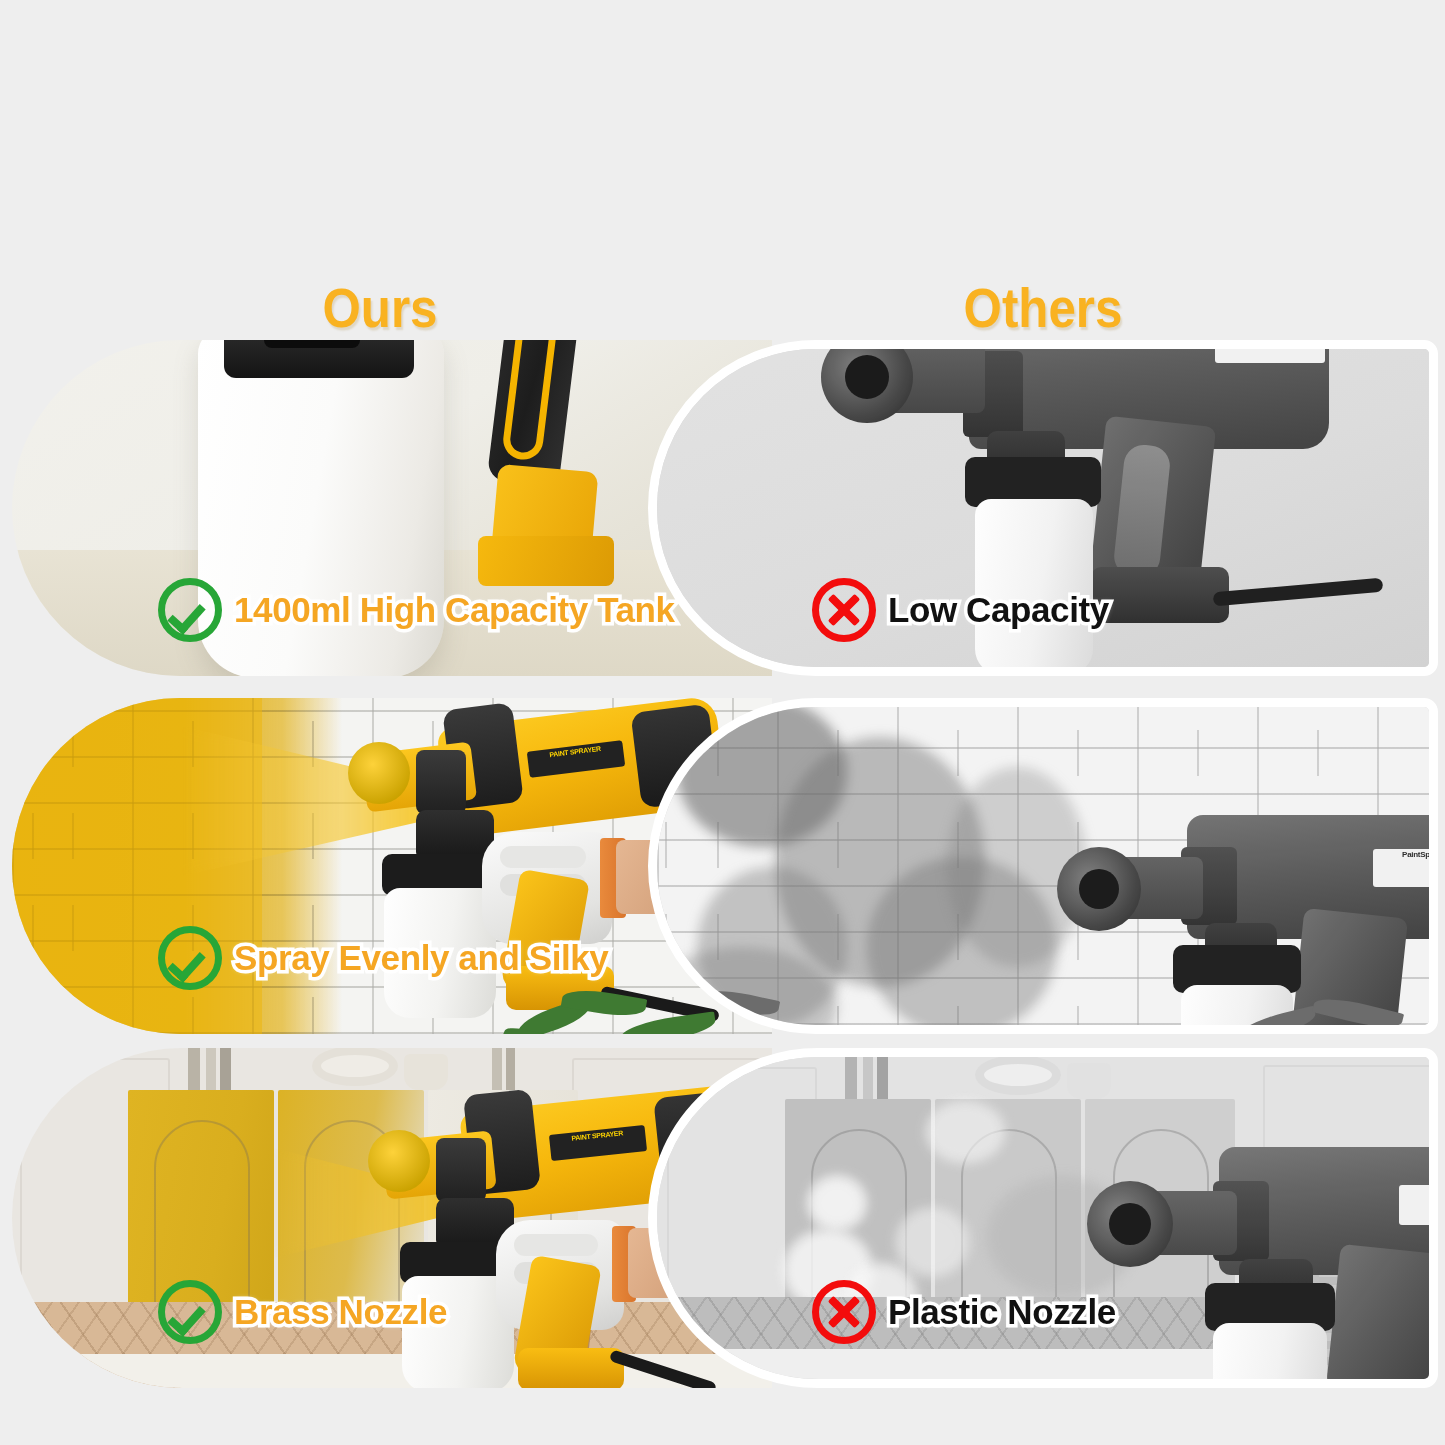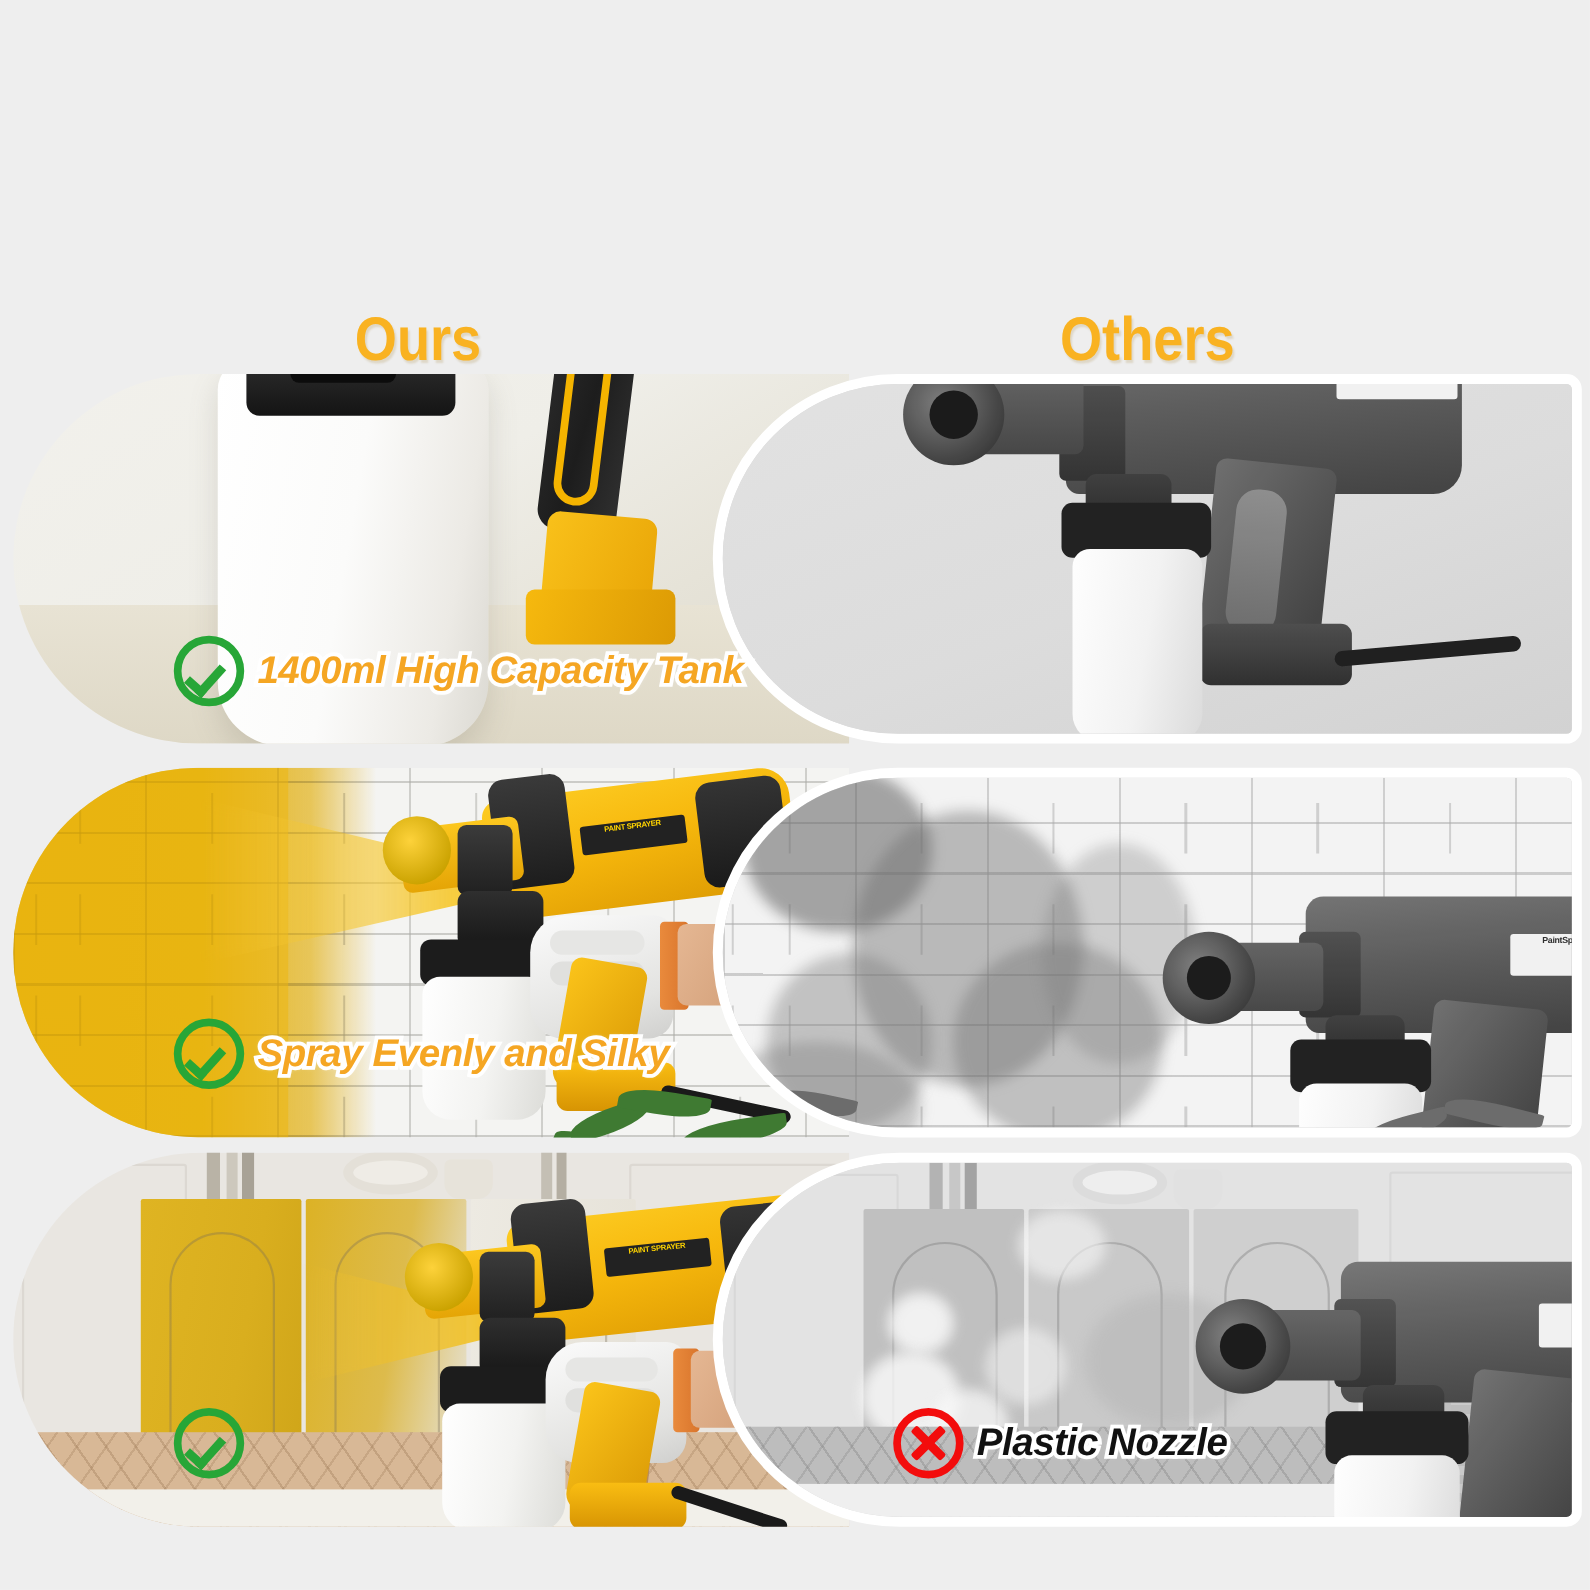--- a/index.html
+++ b/index.html
@@ -144,21 +144,20 @@
   .spray-blotch { position:absolute; border-radius:50%; filter: blur(6px); }
 
   
   .gray { filter: grayscale(1) contrast(0.95) brightness(1.02); }
 
   
   .badge {
     position: absolute;
     display: flex; align-items: center; gap: 12px;
     white-space: nowrap;
-    font-style: italic;
   }
   .icon-circle {
     width: 64px; height: 64px; border-radius: 50%;
     position: relative; flex: 0 0 auto;
   }
   .icon-circle.check { border: 7px solid #27a637; }
   .icon-circle.cross { border: 7px solid #f30c0c; }
   .icon-circle.check::before {
     content:""; position:absolute; left:11px; top:13px;
     width: 13px; height: 26px;
@@ -266,20 +265,24 @@
             <div style="position:absolute;left:556px;top:236px;width:170px;height:14px;border-radius:8px;
                  background:#1a1a1a;transform:rotate(-5deg);"></div>
           </div>
         </div>
       </div>
     </div>
 
     <div class="badge" style="left:158px;top:238px;">
       <div class="icon-circle check"></div>
       <div class="badge-label ours">1400ml High Capacity Tank</div>
+    </div>
+    <div class="badge" style="left:812px;top:238px;">
+      <div class="icon-circle cross"></div>
+      <div class="badge-label others">Low Capacity</div>
     </div>
   </div>
 
   <div class="row" id="row-1">
 
     <div class="panel-ours">
       <div class="panel-inner">
         <div class="scene">
           <div class="brick"></div>
 
@@ -524,20 +527,21 @@
                  background:linear-gradient(120deg,#707070 0%,#585858 45%,#3c3c3c 100%);transform:rotate(6deg);"></div>
             <div class="tank-cap" style="left:548px;top:226px;width:130px;height:48px;"></div>
             <div class="tank" style="left:556px;top:266px;width:114px;height:102px;"></div>
           </div>
         </div>
       </div>
     </div>
 
     <div class="badge" style="left:158px;top:232px;">
       <div class="icon-circle check"></div>
+      <div class="badge-label ours">Brass Nozzle</div>
     </div>
     <div class="badge" style="left:812px;top:232px;">
       <div class="icon-circle cross"></div>
       <div class="badge-label others">Plastic Nozzle</div>
     </div>
   </div>
 
 </div>
 
 </body></html>

